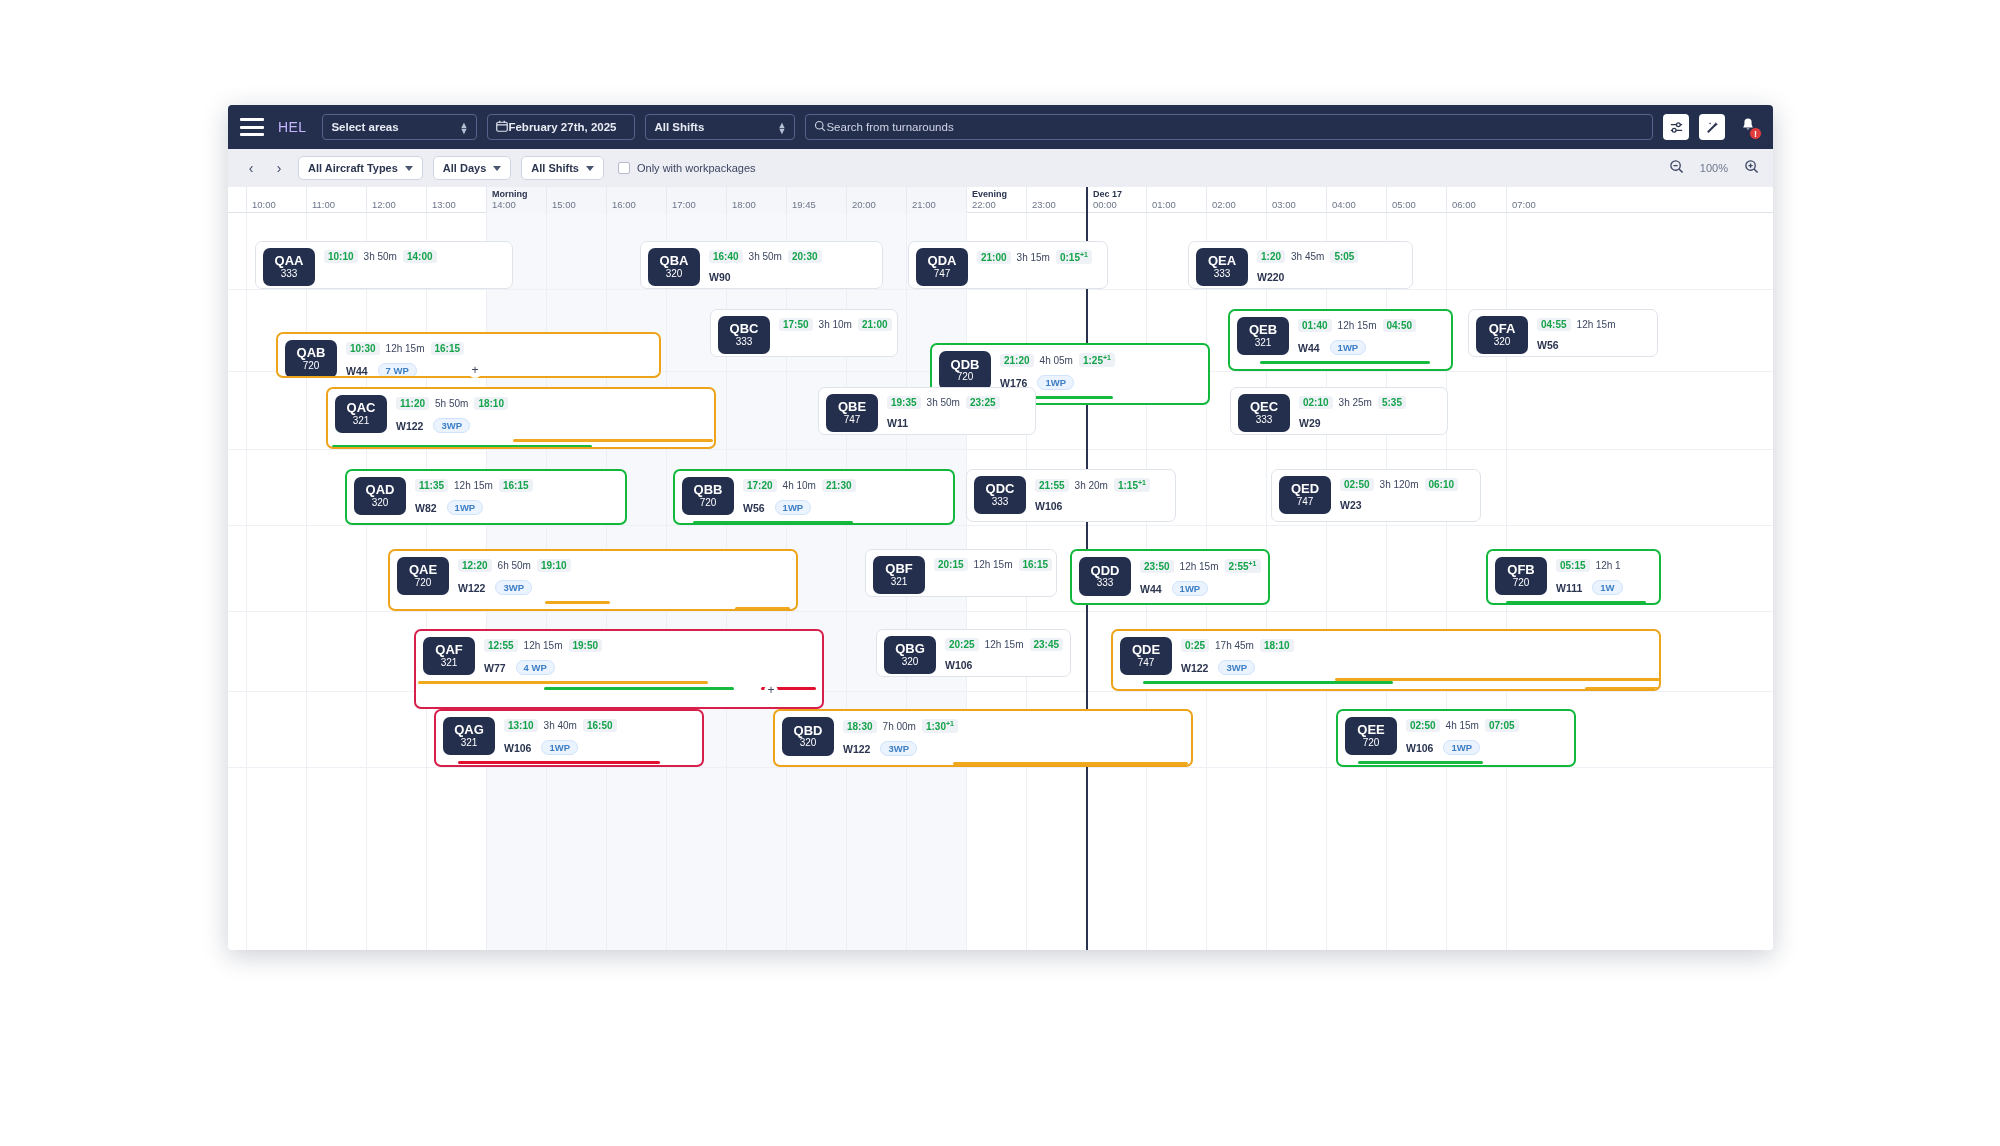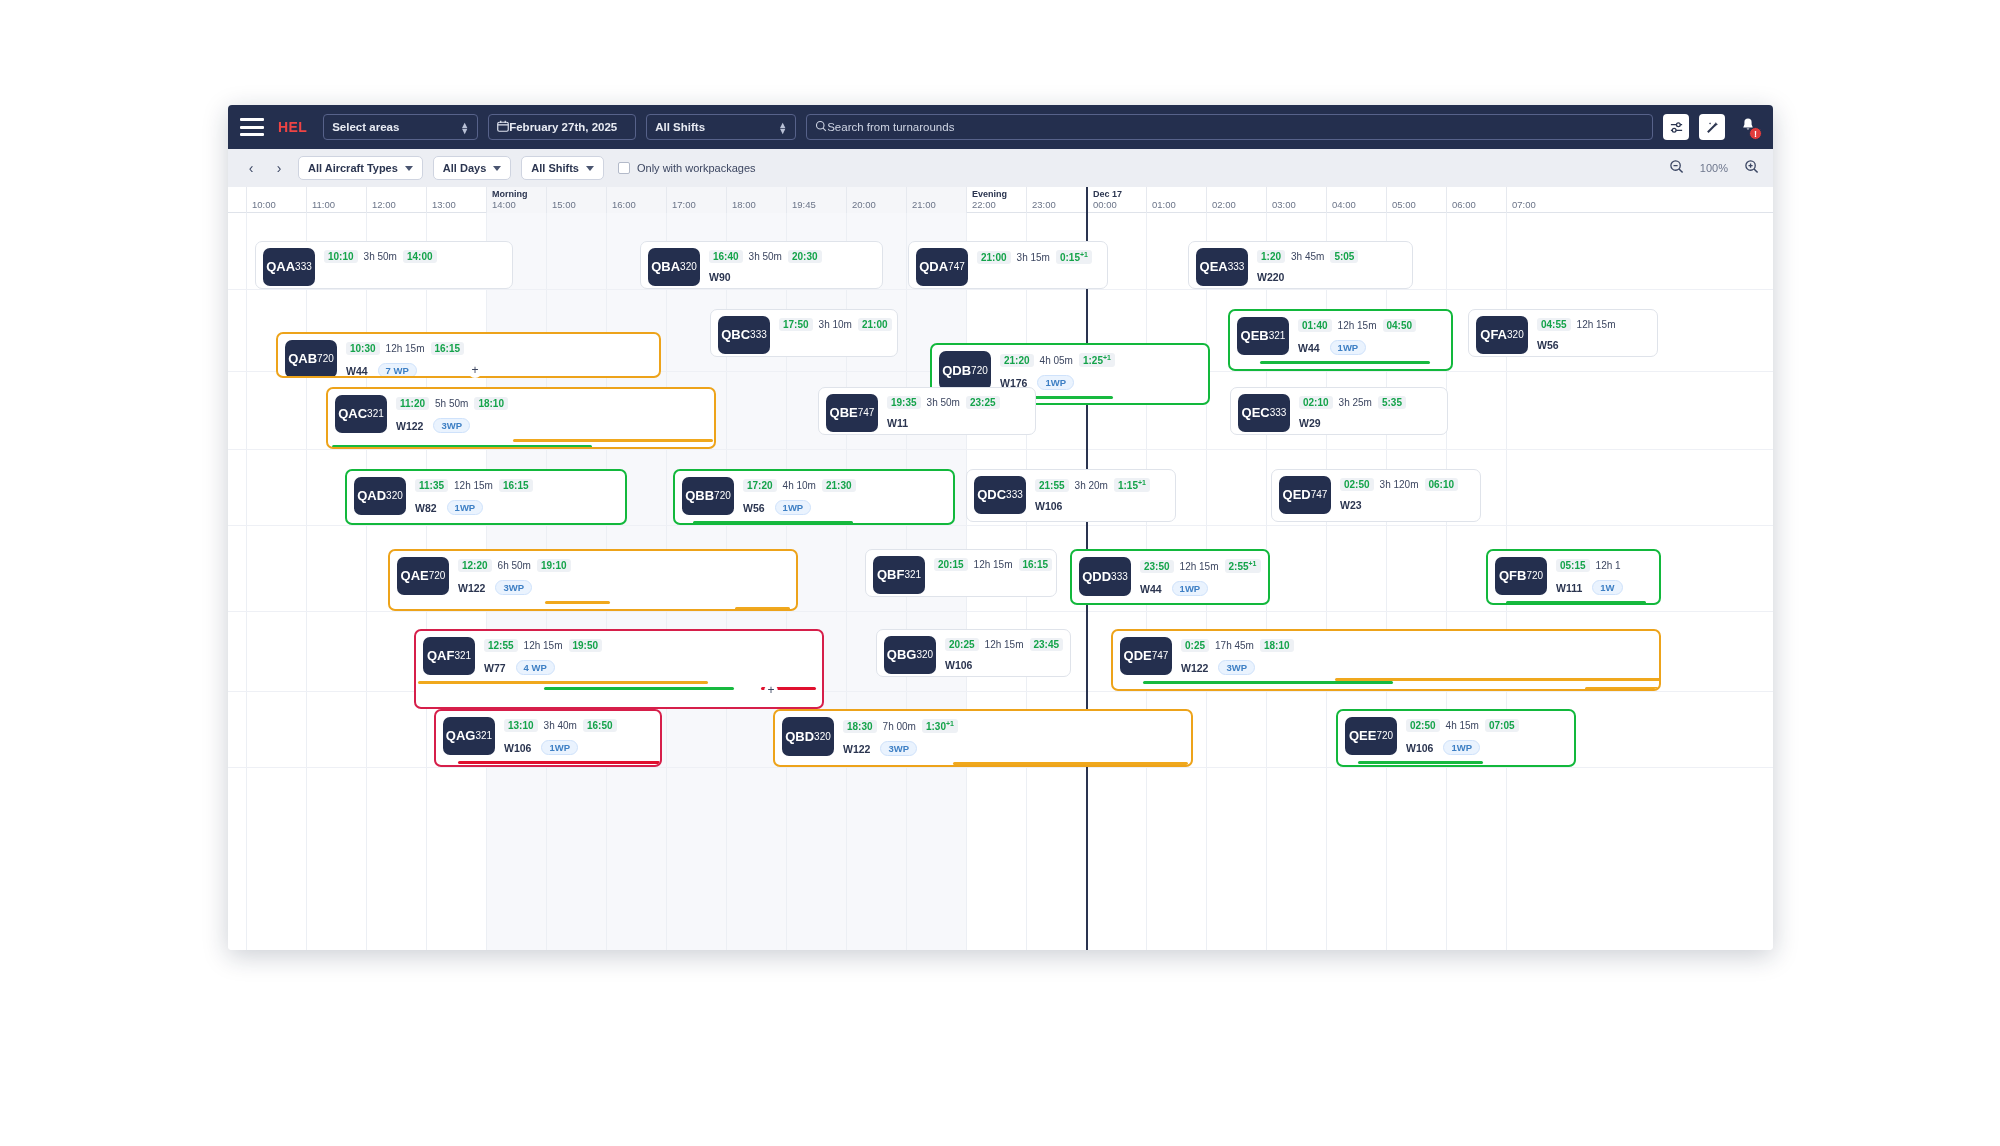--- a/index.html
+++ b/index.html
@@ -22,21 +22,21 @@
 
   
   .topbar {
     height: 44px; flex: 0 0 44px;
     background: #242f4e;
     display: flex; align-items: center;
     padding: 0 12px; gap: 10px;
   }
   .hamburger { width: 24px; height: 20px; display:flex; flex-direction:column; justify-content:space-between; cursor:pointer; flex:0 0 auto; padding:1px 0;}
   .hamburger span { display:block; height:3px; background:#fff; border-radius:1px; }
-  .brand { color:#ef4444; font-weight:bold; font-size:14px; letter-spacing:.4px; margin:0 6px 0 4px; flex:0 0 auto;}
+  .brand { color:#c4b5fd; font-weight:normal; font-size:14px; letter-spacing:.4px; margin:0 6px 0 4px; flex:0 0 auto;}
   .tb-field {
     height: 26px; background: transparent;
     border: 1px solid #5b6party; border: 1px solid #5a6party;
     border: 1px solid #57628a;
     border-radius: 4px;
     display:flex; align-items:center;
     padding: 0 8px; 
     color:#e8ebf3; font-size:11.5px; font-weight:bold;
     flex: 0 0 auto; cursor:pointer;
   }
@@ -118,21 +118,21 @@
     z-index:4;
     overflow:hidden;
     cursor:pointer;
   }
   .card.amber { border:2px solid #eda31a; }
   .card.green { border:2px solid #12b83c; }
   .card.red   { border:2px solid #d61f4a; }
   .card-body { display:flex; padding:6px 7px 0 7px; gap:9px; }
   .codebox {
     width:52px; min-height:38px; background:#242f4e; border-radius:7px;
-    display:flex; flex-direction:row; align-items:center; justify-content:center;
+    display:flex; flex-direction:column; align-items:center; justify-content:center;
     color:#fff; flex:0 0 auto; padding:3px 0;
   }
   .codebox .code { font-size:13px; font-weight:bold; line-height:1.05; }
   .codebox .type { font-size:10px; font-weight:normal; line-height:1.2; }
   .meta { flex:1 1 auto; min-width:0; padding-top:2px; }
   .timerow { display:flex; align-items:center; gap:6px; white-space:nowrap; }
   .tchip { background:#eef1f5; border-radius:3px; padding:1px 4px; font-size:10px; font-weight:bold; color:#14a34a; }
   .dur { font-size:10px; color:#3c4660; }
   .sup { font-size:7px; vertical-align:super; }
   .standrow { display:flex; align-items:center; gap:10px; margin-top:8px; white-space:nowrap;}
@@ -771,21 +771,21 @@
                 <span class="wp">3WP</span>
               </div>
             </div>
           </div>
           <div class="bars">
             <div class="bar green" style="left: 30px; width: 250px; top: 3px;"></div>
             <div class="bar amber" style="left: 222px; width: 330px; top: 0px;"></div>
             <div class="bar amber" style="left: 472px; width: 80px; top: 9px;"></div>
           </div>
         </div>
-        <div class="card red" style="left: 206px; top: 522px; width: 228px; height: 58px;">
+        <div class="card red" style="left: 206px; top: 522px; width: 270px; height: 58px;">
           <div class="card-body">
             <div class="codebox">
               <div class="code">QAG</div>
               <div class="type">321</div>
             </div>
             <div class="meta">
               <div class="timerow">
                 <span class="tchip">13:10</span>
                 <span class="dur">3h 40m</span>
                 <span class="tchip">16:50</span>

